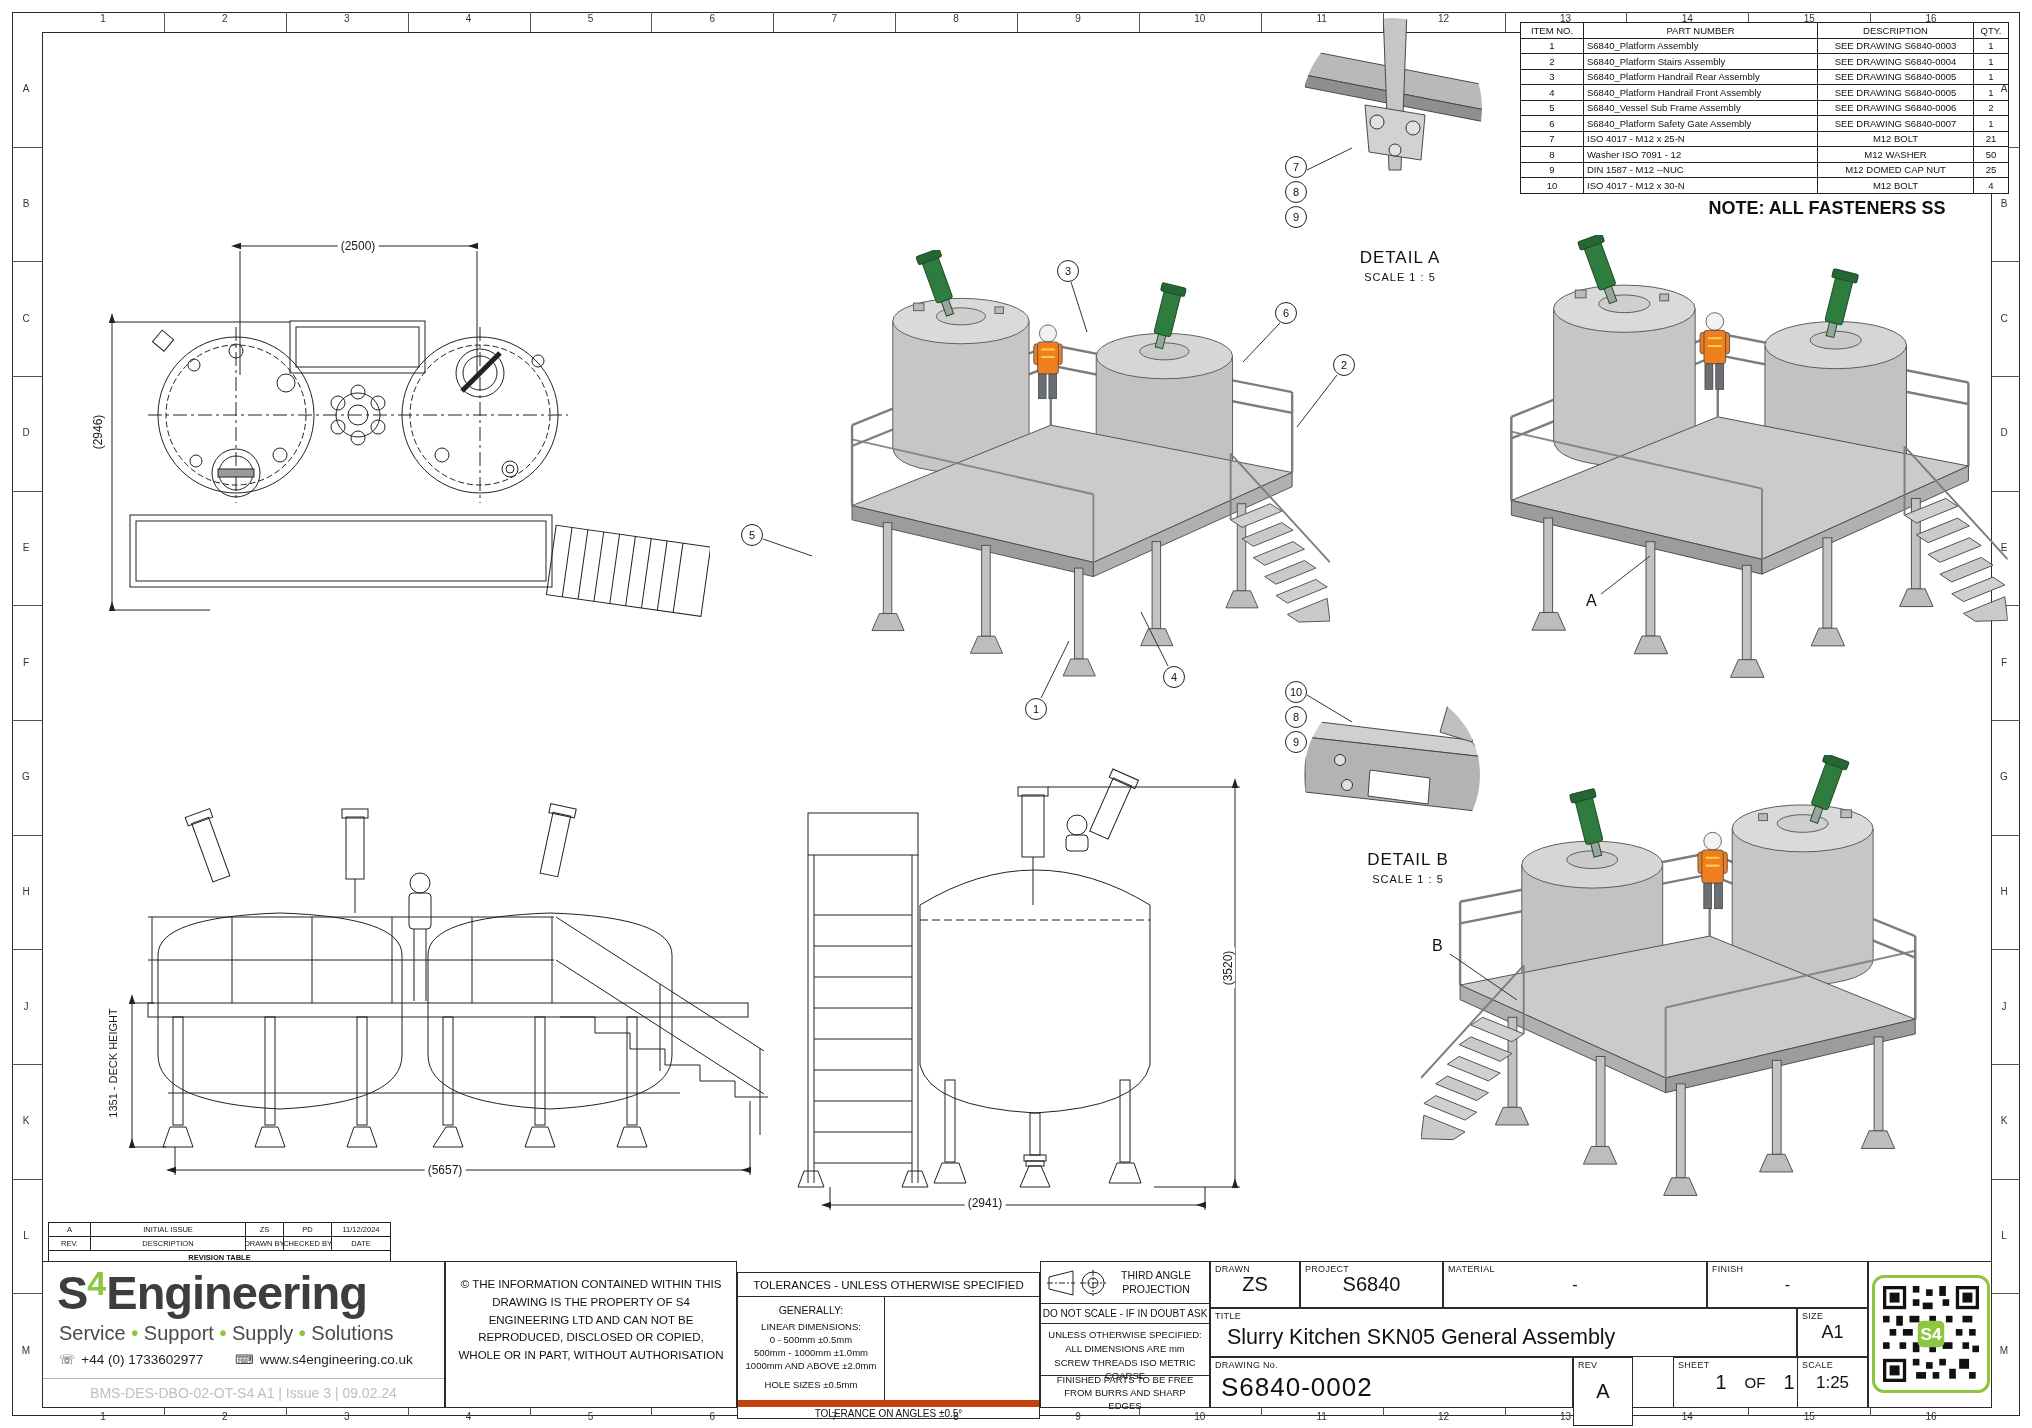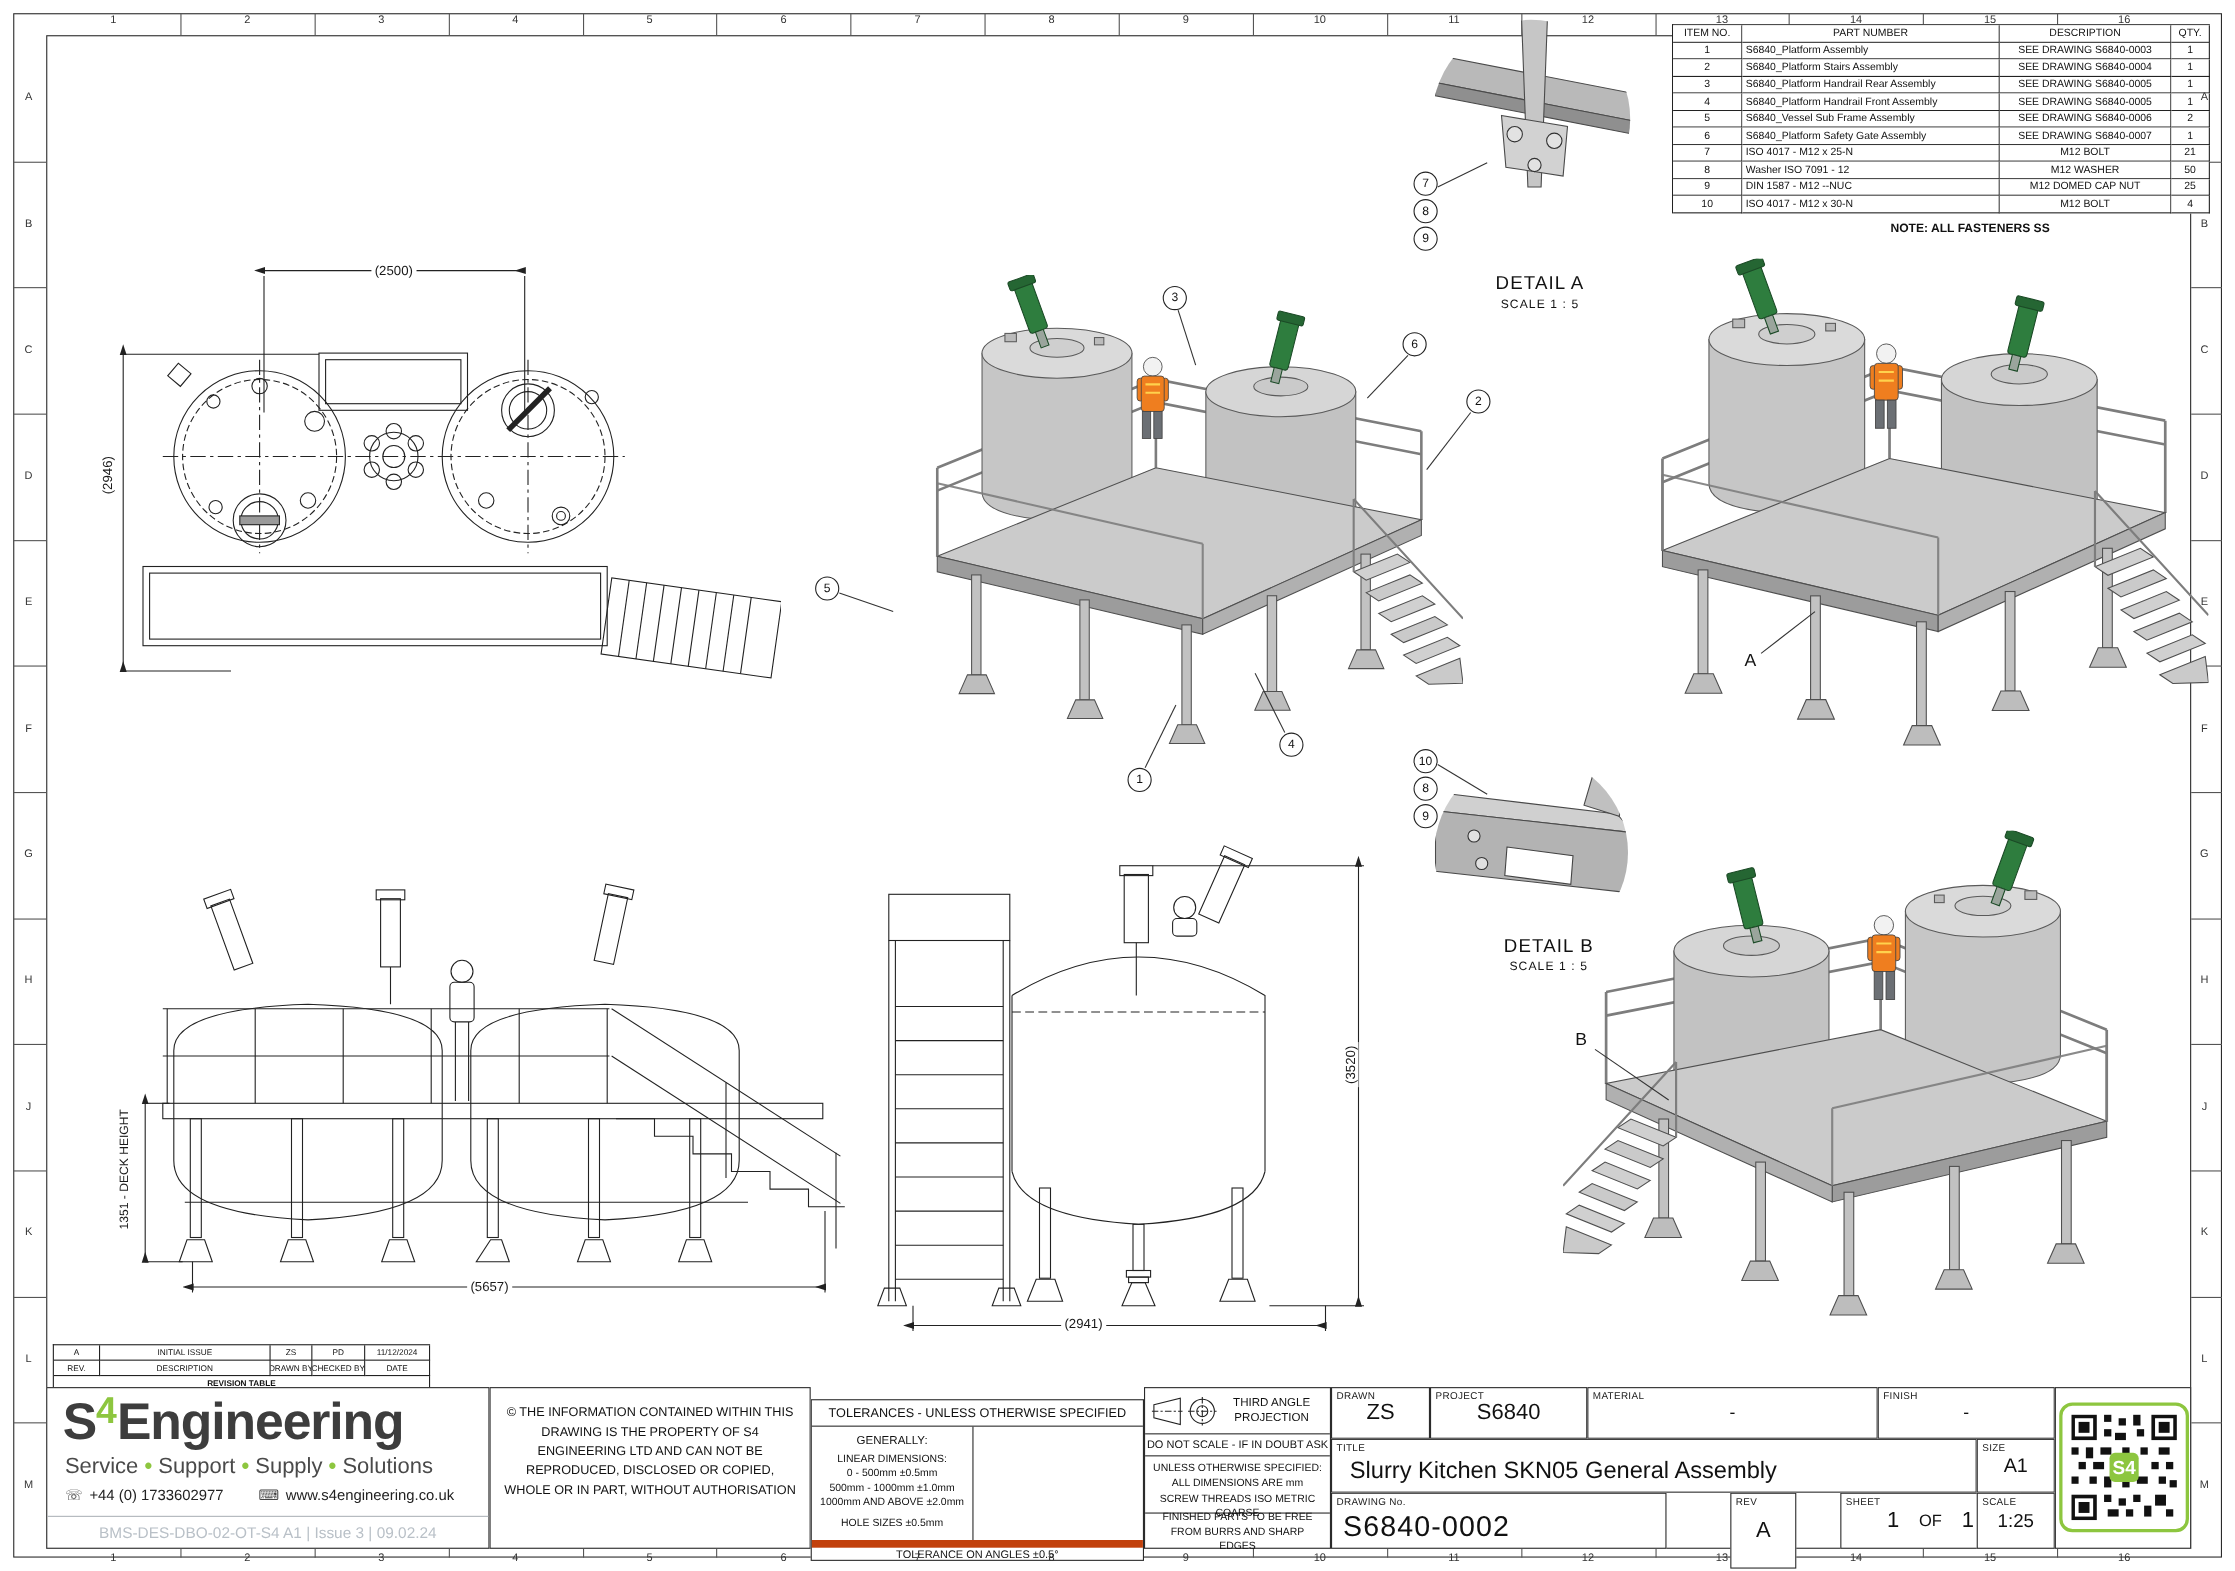--- a/index.html
+++ b/index.html
@@ -15,21 +15,21 @@
   .lbl{font-size:9px;color:#222;position:absolute;top:2px;left:4px;letter-spacing:.3px;white-space:nowrap;}
   .cen{display:flex;align-items:center;justify-content:center;width:100%;height:100%;}
   .balloon{position:absolute;width:22px;height:22px;border:1.2px solid #222;border-radius:50%;background:#fff;
     display:flex;align-items:center;justify-content:center;font-size:11px;z-index:5;box-sizing:border-box;}
   .dim{position:absolute;font-size:12px;background:#fff;padding:0 3px;transform:translate(-50%,-50%);
     white-space:nowrap;z-index:4;color:#1a1a1a;}
   .dim.rot{transform:translate(-50%,-50%) rotate(-90deg);}
   .detail-title{position:absolute;transform:translateX(-50%);text-align:center;z-index:4;}
   .detail-title .t1{font-size:17px;letter-spacing:1px;}
   .detail-title .t2{font-size:11px;letter-spacing:1px;margin-top:3px;}
-  .note{position:absolute;transform:translate(-50%,-50%);font-weight:bold;font-size:11px;white-space:nowrap;z-index:4;}
+  .note{position:absolute;transform:translate(-50%,-50%);font-weight:bold;font-size:18px;white-space:nowrap;z-index:4;margin-left:36px;}
   .seclabel{position:absolute;font-size:16px;z-index:5;}
 
   
   .bom{position:absolute;left:1520px;top:22px;display:grid;
     grid-template-columns:63px 234px 156px 35px;grid-auto-rows:15.5px;
     font-size:9.5px;background:#fff;z-index:6;border-left:1px solid #222;border-top:1px solid #222;}
   .bom>div{border-right:1px solid #222;border-bottom:1px solid #222;display:flex;align-items:center;
     justify-content:center;padding:0 3px;white-space:nowrap;overflow:hidden;box-sizing:border-box;background:#fff;}
   .bom>div.l{justify-content:flex-start;}
 
@@ -654,21 +654,21 @@
 
 <div class="box" style="left:1210px;top:1308px;width:587px;height:49px;">
   <span class="lbl">TITLE</span>
   <div style="position:absolute;left:16px;top:16px;font-size:21.5px;white-space:nowrap;">Slurry Kitchen SKN05 General Assembly</div>
 </div>
 <div class="box" style="left:1797px;top:1308px;width:71px;height:49px;">
   <span class="lbl">SIZE</span>
   <div class="cen" style="font-size:18px;">A1</div>
 </div>
 
-<div class="box" style="left:1210px;top:1357px;width:305px;height:51px;">
+<div class="box" style="left:1210px;top:1357px;width:363px;height:51px;">
   <span class="lbl">DRAWING  No.</span>
   <div style="position:absolute;left:10px;top:14px;font-size:26px;letter-spacing:1px;">S6840-0002</div>
 </div>
 <div class="box" style="left:1573px;top:1357px;width:60px;height:69px;">
   <span class="lbl">REV</span>
   <div class="cen tb-val">A</div>
 </div>
 <div class="box" style="left:1673px;top:1357px;width:164px;height:51px;">
   <span class="lbl">SHEET</span>
   <div class="cen" style="gap:18px;font-size:20px;">

